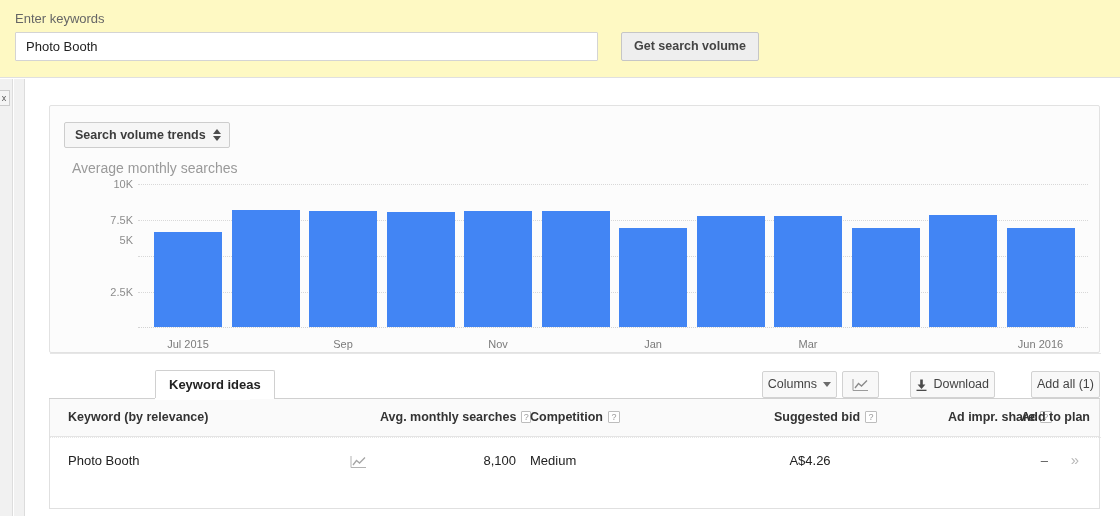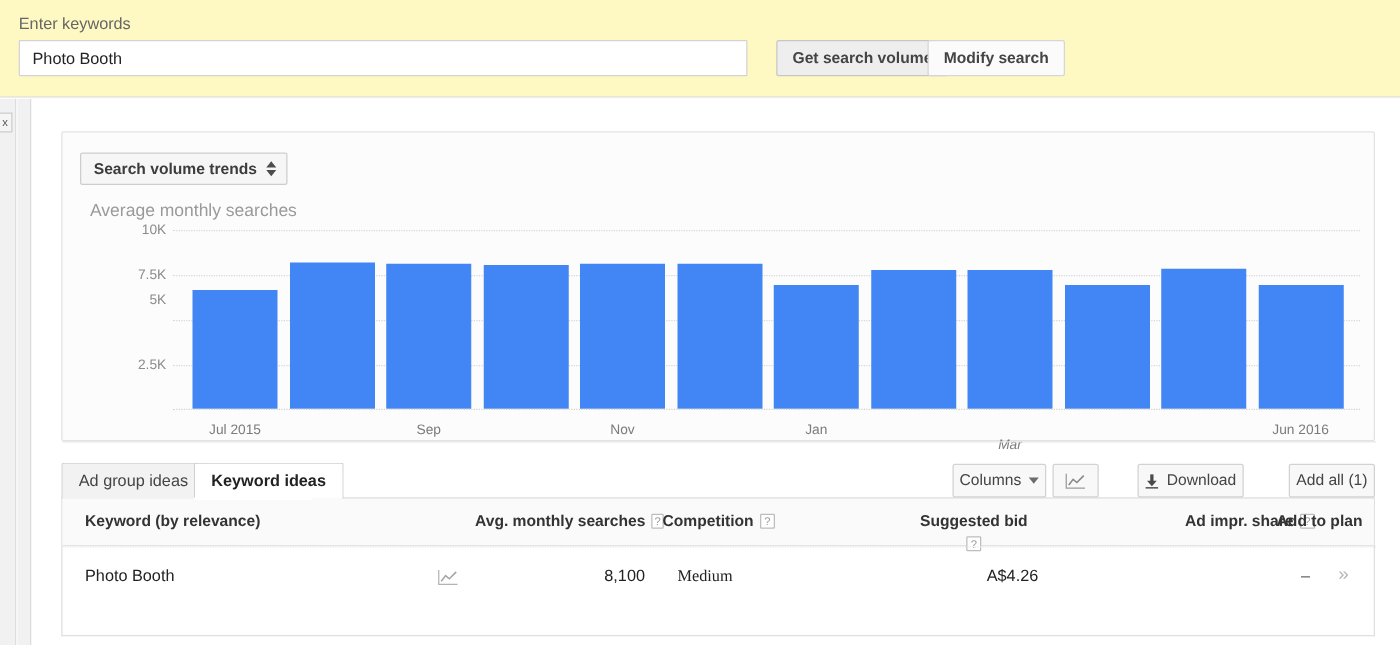--- a/index.html
+++ b/index.html
@@ -279,21 +279,20 @@
     border-top: 1px dotted #e7e7e7;
   }
 </style>
 </head>
 <body>
 
 <div id="topbar">
   <div id="kw-label">Enter keywords</div>
   <input id="kw-input" type="text" value="Photo Booth" placeholder="Enter keywords" style="">
   <button class="gbtn" id="btn-getvol">Get search volume</button>
-  <button class="gbtn" id="btn-modify">Modify search</button>
 </div>
 
 <div id="leftrail">
   <div id="rail-close">x</div>
 </div>
 
 <div id="content">
   <div id="whitepane">
 
     <div id="chart-card">
@@ -331,29 +330,28 @@
             <div class="bar" title="Jun 2016: 6900" style="left: 852.5px; height: 99.36px; background: rgb(66, 133, 244);"></div>
           </div>
         <div id="baseline"></div>
       </div>
 
       <div id="xaxis">
           <div class="xtick" style="left: 87px; top: 0px;">Jul 2015</div>
           <div class="xtick" style="left: 242px; top: 0px;">Sep</div>
           <div class="xtick" style="left: 397px; top: 0px;">Nov</div>
           <div class="xtick" style="left: 552px; top: 0px;">Jan</div>
-          <div class="xtick" style="left: 707px; top: 12px; font-style: italic;">Mar</div>
+          <div class="xtick" style="left: 707px; top: 0px;">Mar</div>
           <div class="xtick" style="left: 939.5px; top: 0px;">Jun 2016</div>
         </div>
       <div id="card-footline"></div>
     </div>
 
     <div id="tabs-row">
       <div id="tabs-underline"></div>
-      <div class="tab" id="tab-adgroup">Ad group ideas</div>
       <div class="tab" id="tab-keyword">Keyword ideas</div>
       <div id="tabs-underline-gap"></div>
 
       <div class="tbtn" id="btn-columns">
         <span>Columns</span>
         <span class="caret-down"></span>
       </div>
 
       <div class="tbtn" id="btn-graph">
         <svg class="spark" viewBox="0 0 17 14">
@@ -380,41 +378,41 @@
             <span>Keyword (by relevance)</span>
           </div>
           <div class="th" style="right: 568px; left: 330px; justify-content: flex-end;">
             <span>Avg. monthly searches</span>
             <span class="qmark">?</span>
           </div>
           <div class="th" style="left: 480px;">
             <span>Competition</span>
             <span class="qmark">?</span>
           </div>
-          <div class="th" style="left: 686px; flex-direction: column;">
+          <div class="th" style="left: 724px;">
             <span>Suggested bid</span>
             <span class="qmark">?</span>
           </div>
           <div class="th" style="left: 898px;">
             <span>Ad impr. share</span>
             <span class="qmark">?</span>
           </div>
           <div class="th" style="left: auto; right: 9px;">
             <span>Add to plan</span>
           </div>
         </div>
       <div id="trow">
         <div id="row-divider"></div>
       <div class="td" style="left: 18px;">Photo Booth</div>
           <div class="td" style="left: 300px; top: 18px;"><svg class="spark" viewBox="0 0 17 14">
               <path d="M1,1 L1,12.5 L16,12.5" fill="none" stroke="#b3b3b3" stroke-width="1"></path>
               <polyline points="3,10 6.5,5.5 9.5,8 15,2.5" fill="none" stroke="#a6a6a6" stroke-width="1.3"></polyline>
             </svg></div>
           <div class="td" style="left: 398px; width: 68px; text-align: right;">8,100</div>
-          <div class="td" style="left: 492px; font-family: Liberation Serif, serif;">Medium</div>
+          <div class="td" style="left: 480px;">Medium</div>
           <div class="td" style="left: 724px; width: 72px; text-align: center;">A$4.26</div>
           <div class="td" style="left: 950px; width: 48px; text-align: right; color: rgb(85, 85, 85);">–</div>
           <div class="td" style="right: 20px; top: 14px; color: rgb(183, 183, 183); font-size: 15px;">»</div>
         </div>
     </div>
 
   </div>
 </div>
 
 </body></html>

